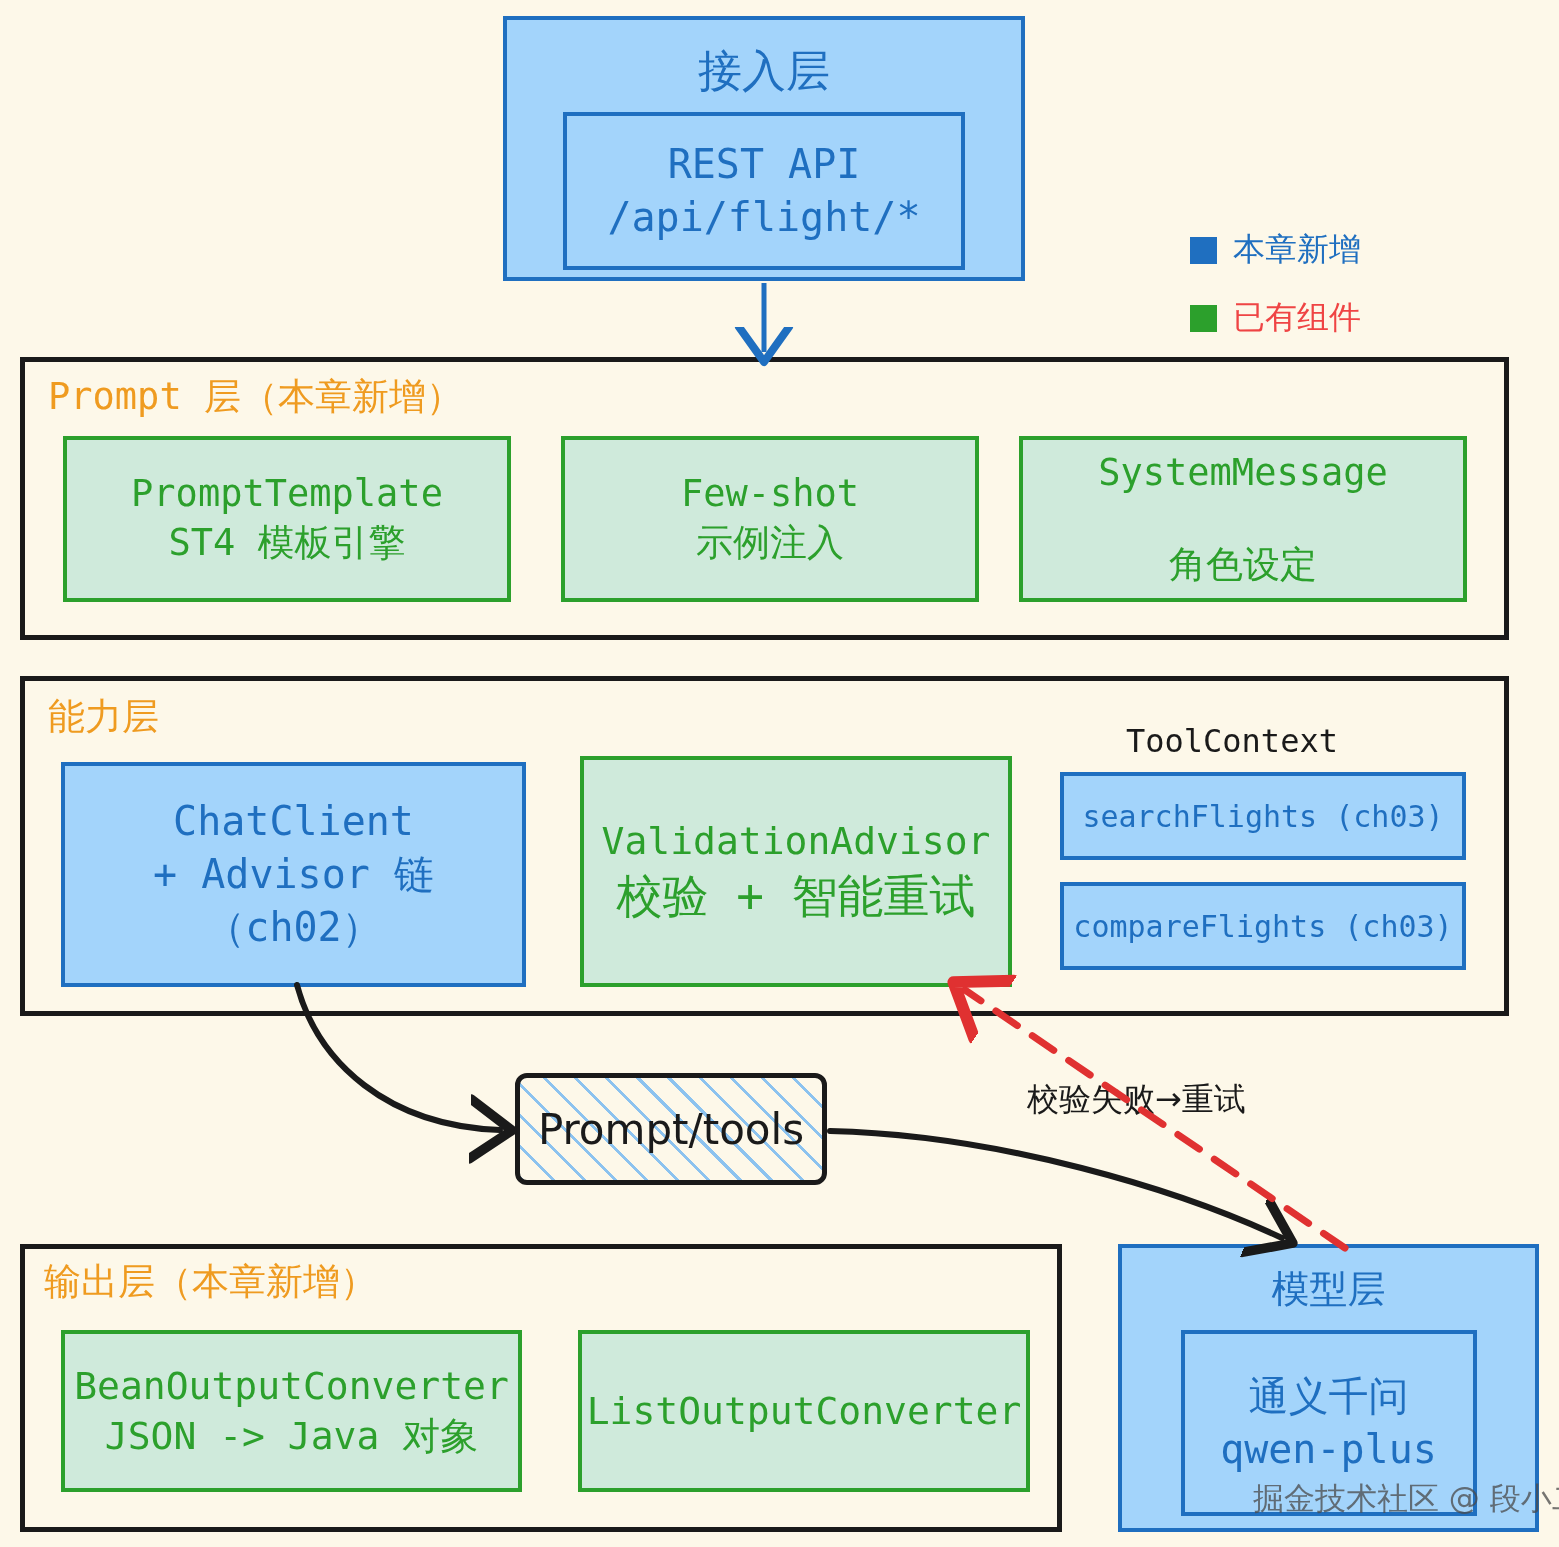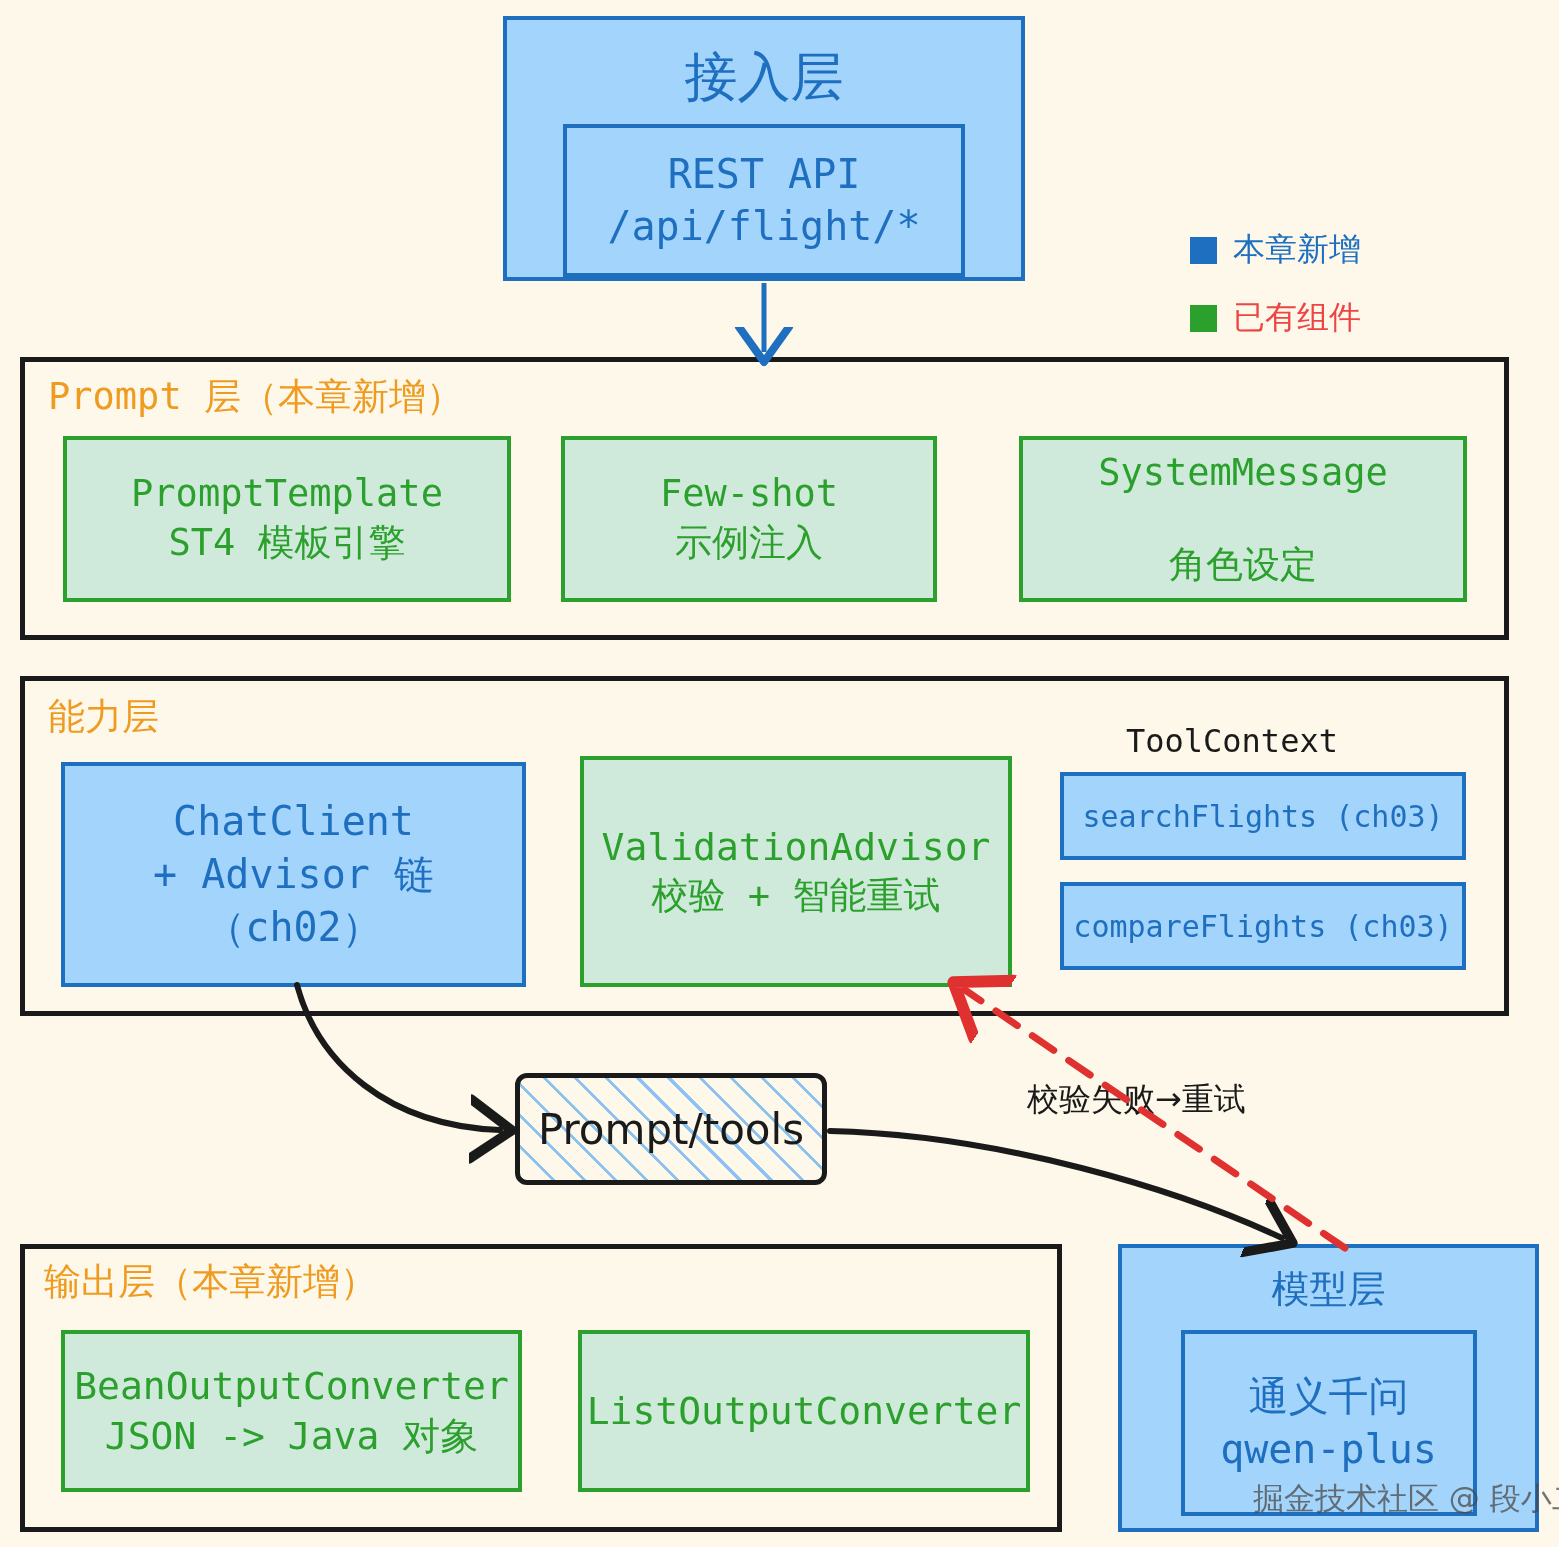--- a/index.html
+++ b/index.html
@@ -39,21 +39,21 @@
   .watermark{position:absolute;font-size:31px;color:#4a4a4a;opacity:.75;white-space:nowrap;
              font-family:"DejaVu Sans","Liberation Sans",sans-serif;}
   svg.overlay{position:absolute;inset:0;width:1559px;height:1547px;pointer-events:none;}
 </style>
 </head>
 <body>
 
 <div class="stage">
 
   <div class="node blue-fill" style="left:503px;top:16px;width:522px;height:265px;justify-content:flex-start;padding-top:22px;">
-    <div style="font-size:53px;">接入层</div>
+    <div style="font-size:44px;">接入层</div>
     <div class="node blue-outline" style="position:static;margin-top:12px;width:402px;height:158px;border-width:4px;">
       <div style="font-size:40px;">REST API</div>
       <div style="font-size:40px;">/api/flight/*</div>
     </div>
   </div>
 
   <div class="legend-row" style="left:1190px;top:228px;">
     <span class="legend-swatch" style="background:#1f6fc0;"></span>
     <span class="legend-label" style="color:#1f6fc0;">本章新增</span>
   </div>
@@ -62,40 +62,40 @@
     <span class="legend-label" style="color:#ef4444;text-align:right;">已有组件</span>
   </div>
 
   <div class="node layer-box" style="left:20px;top:357px;width:1489px;height:283px;"></div>
   <div class="layer-title" style="left:48px;top:372px;">Prompt 层（本章新增）</div>
 
   <div class="node green-fill" style="left:63px;top:436px;width:448px;height:166px;">
     <div class="ln1">PromptTemplate</div>
     <div class="ln2">ST4 模板引擎</div>
   </div>
-  <div class="node green-fill" style="left:561px;top:436px;width:376px;height:166px;">
+  <div class="node green-fill" style="left:561px;top:436px;width:418px;height:166px;">
     <div class="ln1">Few-shot</div>
     <div class="ln2">示例注入</div>
   </div>
   <div class="node green-fill" style="left:1019px;top:436px;width:448px;height:166px;gap:43px;">
     <div class="ln1">SystemMessage</div>
     <div class="ln2">角色设定</div>
   </div>
 
   <div class="node layer-box" style="left:20px;top:676px;width:1489px;height:340px;"></div>
   <div class="layer-title" style="left:48px;top:692px;">能力层</div>
 
   <div class="node blue-fill" style="left:61px;top:762px;width:465px;height:225px;">
     <div class="ln1" style="font-size:40px;">ChatClient</div>
     <div class="ln2" style="font-size:40px;">+ Advisor 链（ch02）</div>
   </div>
 
   <div class="node green-fill" style="left:580px;top:756px;width:432px;height:231px;">
     <div class="ln1" style="font-size:38px;">ValidationAdvisor</div>
-    <div class="ln2" style="font-size:37px;">校验 + 智能重试</div>
+    <div class="ln2" style="font-size:46px;">校验 + 智能重试</div>
   </div>
 
   <div class="toolctx-label" style="left:1126px;top:722px;">ToolContext</div>
   <div class="tool-chip" style="left:1060px;top:772px;width:406px;height:88px;">searchFlights (ch03)</div>
   <div class="tool-chip" style="left:1060px;top:882px;width:406px;height:88px;">compareFlights (ch03)</div>
 
   <div class="hatch-node" style="left:515px;top:1073px;width:312px;height:112px;">
     <span>Prompt/tools</span>
   </div>
 

